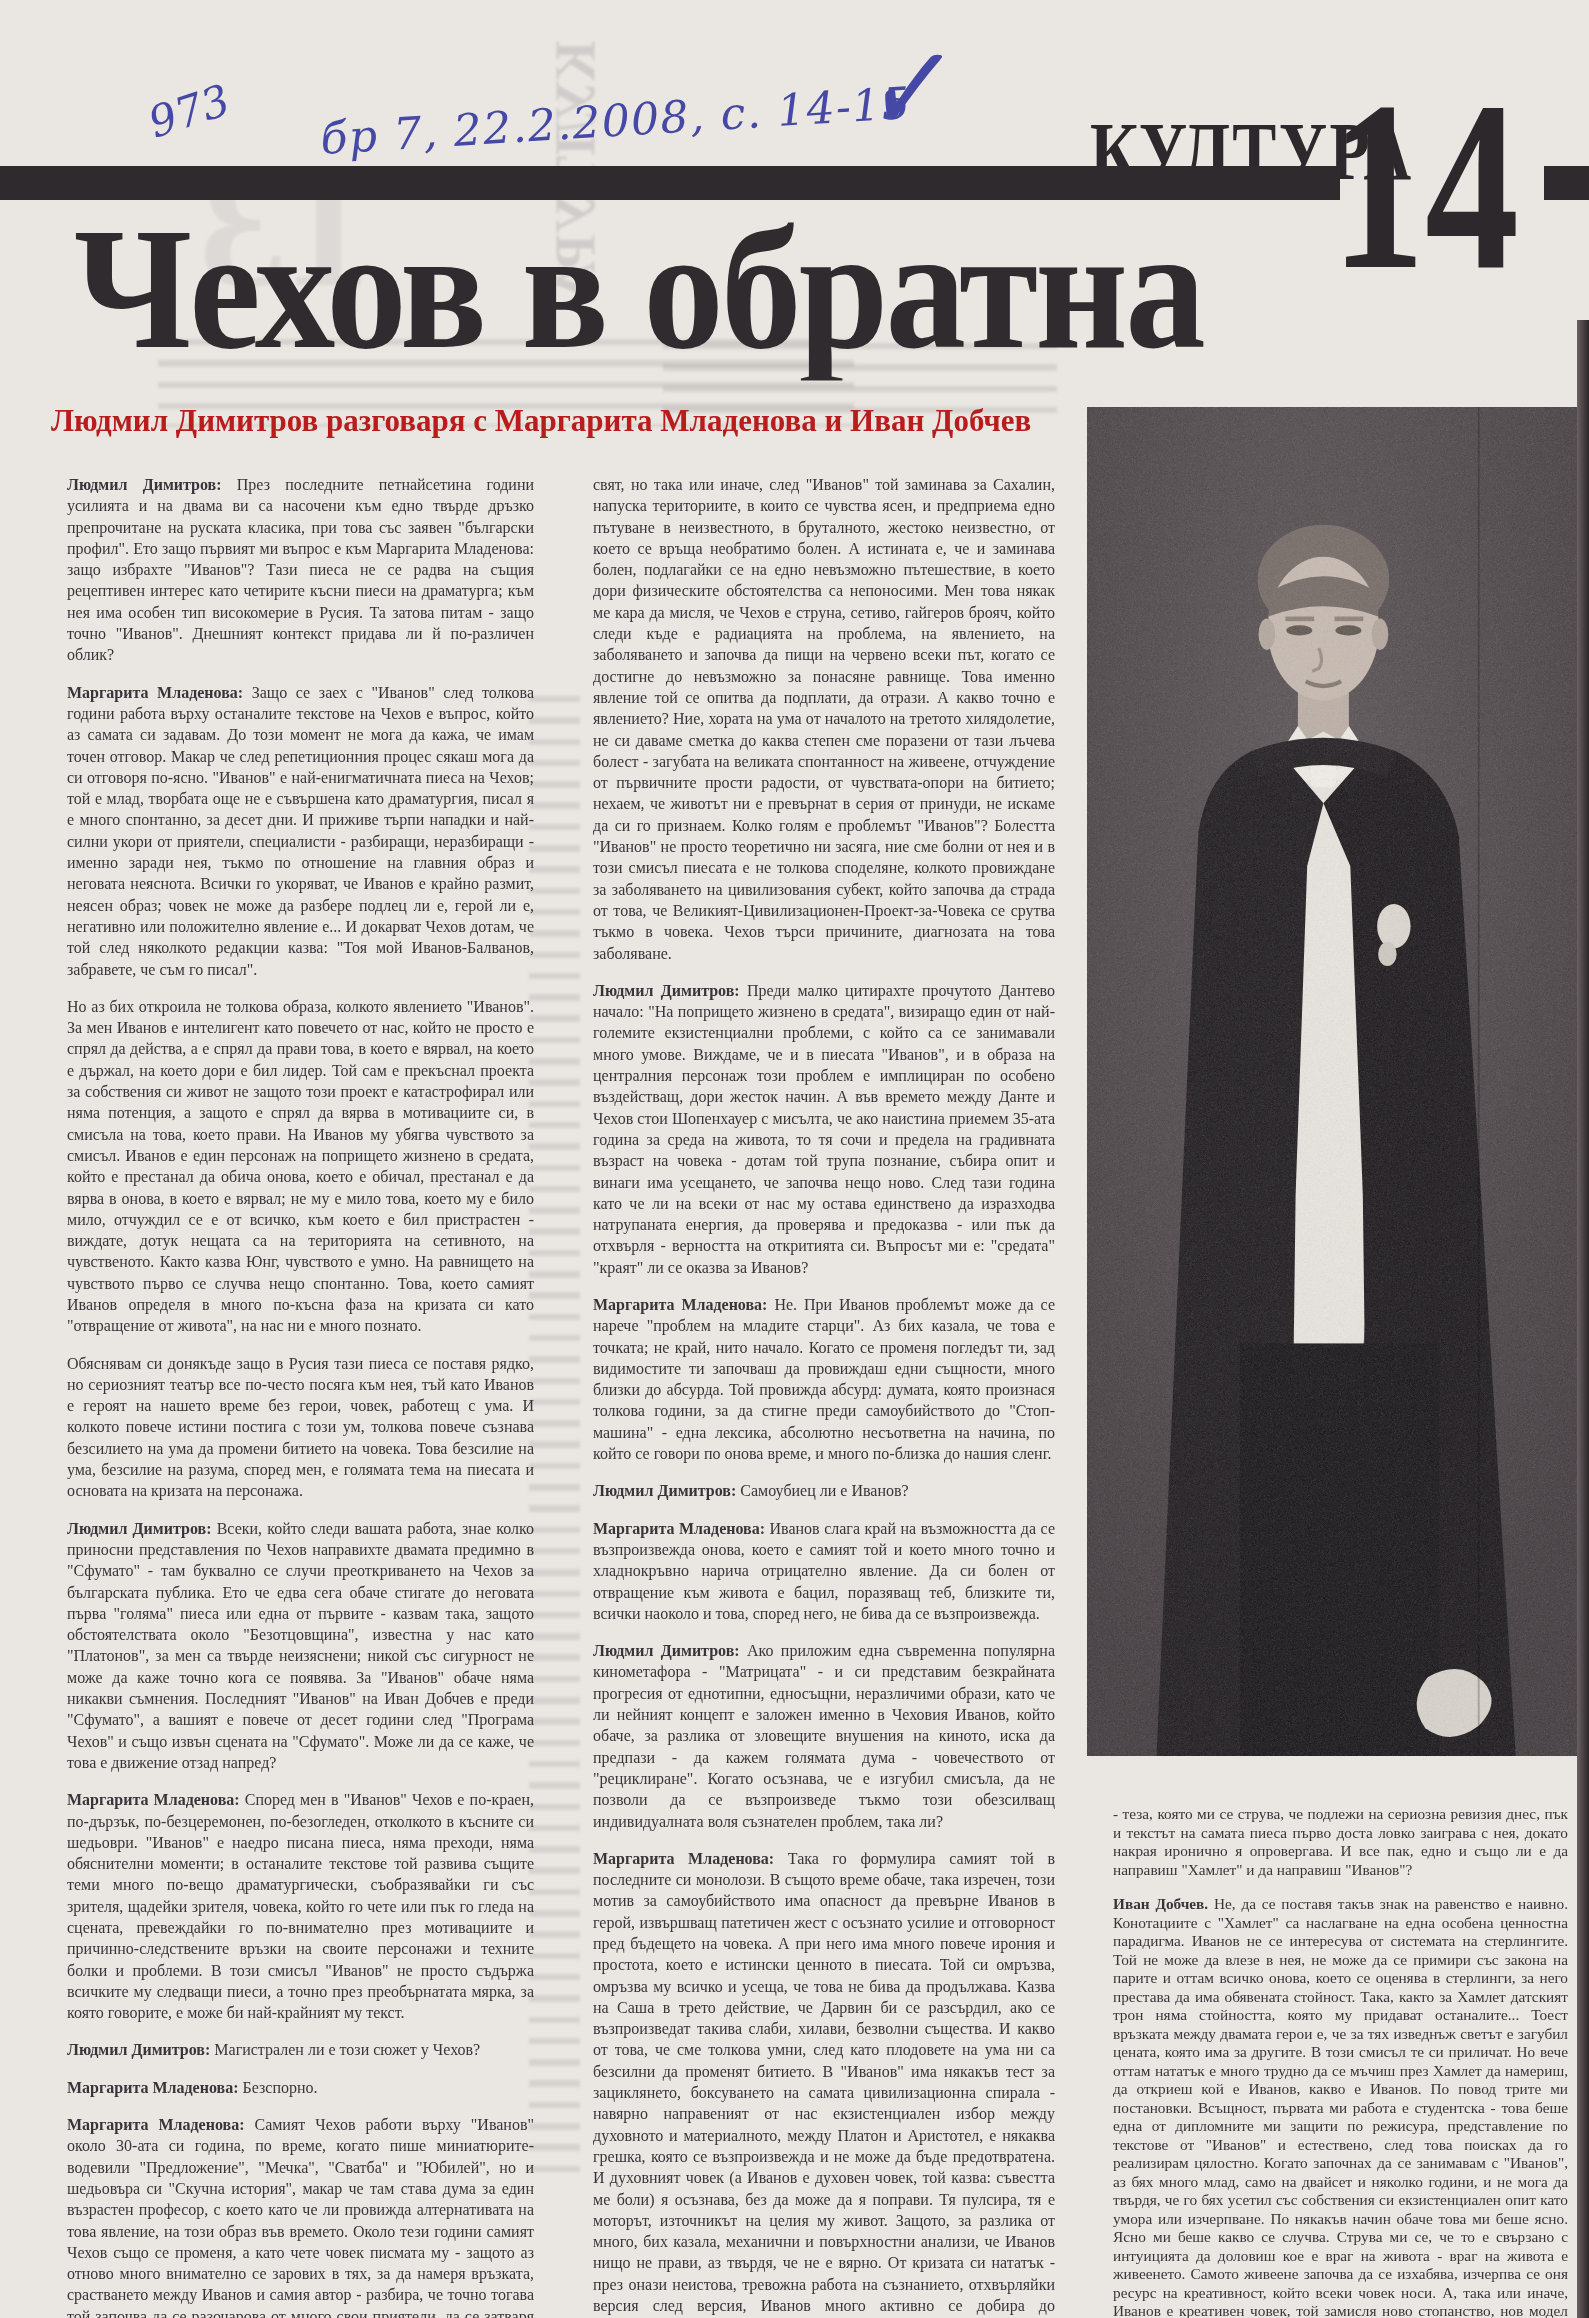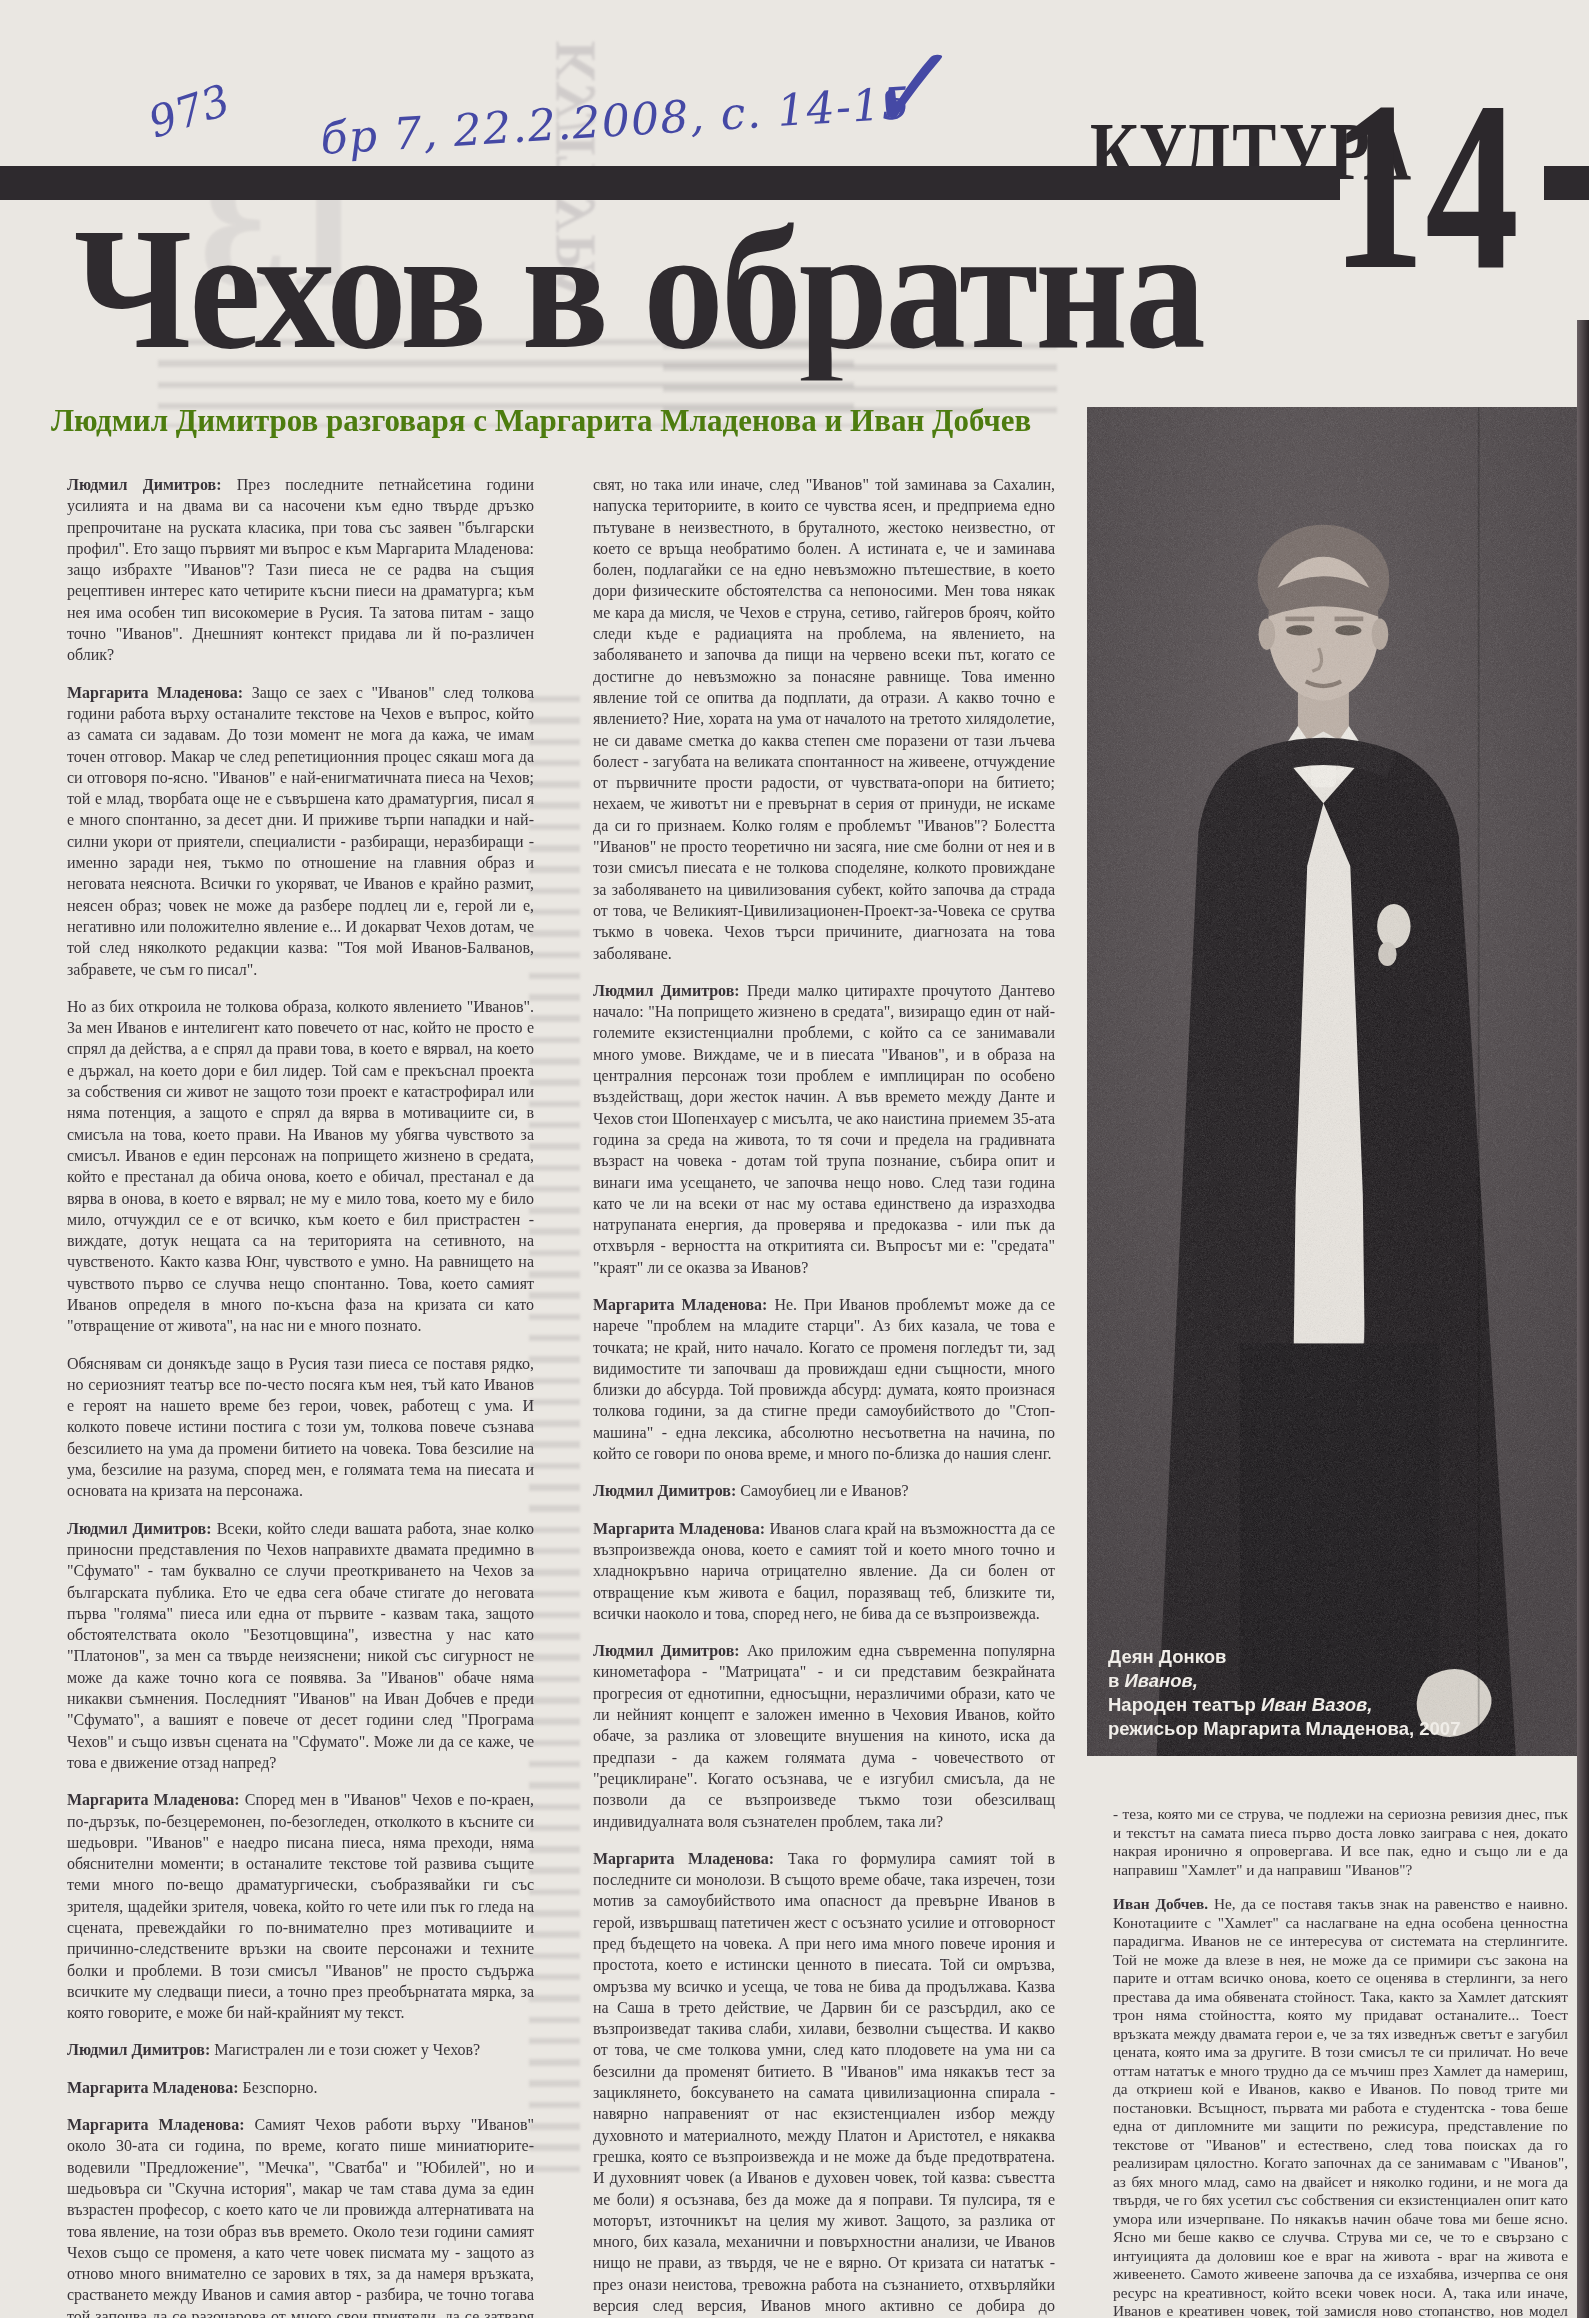--- a/index.html
+++ b/index.html
@@ -15,21 +15,21 @@
             letter-spacing:2.3px;transform:scaleY(1.25);transform-origin:top left;white-space:nowrap;}
   .pagenum{position:absolute;left:1331px;top:65px;font-size:241px;line-height:1;font-weight:bold;color:#2c282c;
            transform:scaleX(.78);transform-origin:top left;}
   .rule{position:absolute;top:166px;height:34px;background:#2e2a2e;}
   .rule-left{left:0;width:1340px;}
   .rule-right{left:1544px;width:45px;}
   .headline{position:absolute;left:74px;top:198px;width:1515px;overflow:hidden;white-space:nowrap;
             font-size:161px;line-height:1.05;font-weight:bold;color:#2f2b2f;letter-spacing:-2.8px;
             transform:scaleY(1.08);transform-origin:top left;}
   .subtitle{position:absolute;left:51px;top:403px;width:1062px;font-size:31px;font-weight:bold;
-            color:#4d7c0f;white-space:nowrap;overflow:hidden;}
+            color:#b91c1c;white-space:nowrap;overflow:hidden;}
   
   .ghost-text{position:absolute;color:#908a92;opacity:.28;filter:blur(0.9px);transform:scaleX(-1);
               font-weight:bold;pointer-events:none;}
   .ghost-masthead{left:445px;top:139px;font-size:56px;transform:scaleX(-1) rotate(90deg);transform-origin:center;}
   .ghost-number{left:199px;top:125px;font-size:176px;opacity:.14;}
   .ghost-lines{position:absolute;background:repeating-linear-gradient(to bottom,rgba(110,105,112,.16) 0 6.5px,rgba(0,0,0,0) 6.5px 21.3px);
                filter:blur(1.4px);pointer-events:none;}
   
   .col{position:absolute;font-size:16px;line-height:21.3px;text-align:justify;overflow:hidden;color:#39343a;}
   .col-1{left:51px;top:458px;width:499px;height:2187px;}
@@ -134,22 +134,16 @@
         <rect x="428" y="452" width="62" height="10" fill="#8f8279"></rect>
         <rect x="534" y="452" width="62" height="10" fill="#8f8279"></rect>
         <path d="M500 520 q12 28 0 44 l-14 6" stroke="#9a8d83" stroke-width="7" fill="none"></path>
         <path d="M472 592 q38 20 76 0" stroke="#83766d" stroke-width="9" fill="none"></path>
         <rect x="843" y="0" width="4" height="2910" fill="rgba(0,0,0,0.25)"></rect>
       </g>
       <rect width="1070" height="2910" filter="url(#grain)" opacity="0.22"></rect>
     </svg>
 
   </div>
-  <div class="caption">
-      <div class="cap-line">Деян Донков</div>
-      <div class="cap-line">в <i>Иванов,</i></div>
-      <div class="cap-line">Народен театър <i>Иван Вазов,</i></div>
-      <div class="cap-line">режисьор Маргарита Младенова, 2007</div>
-    </div>
 
   <div class="edge-strip"></div>
 </div>
 
 
 </body></html>

